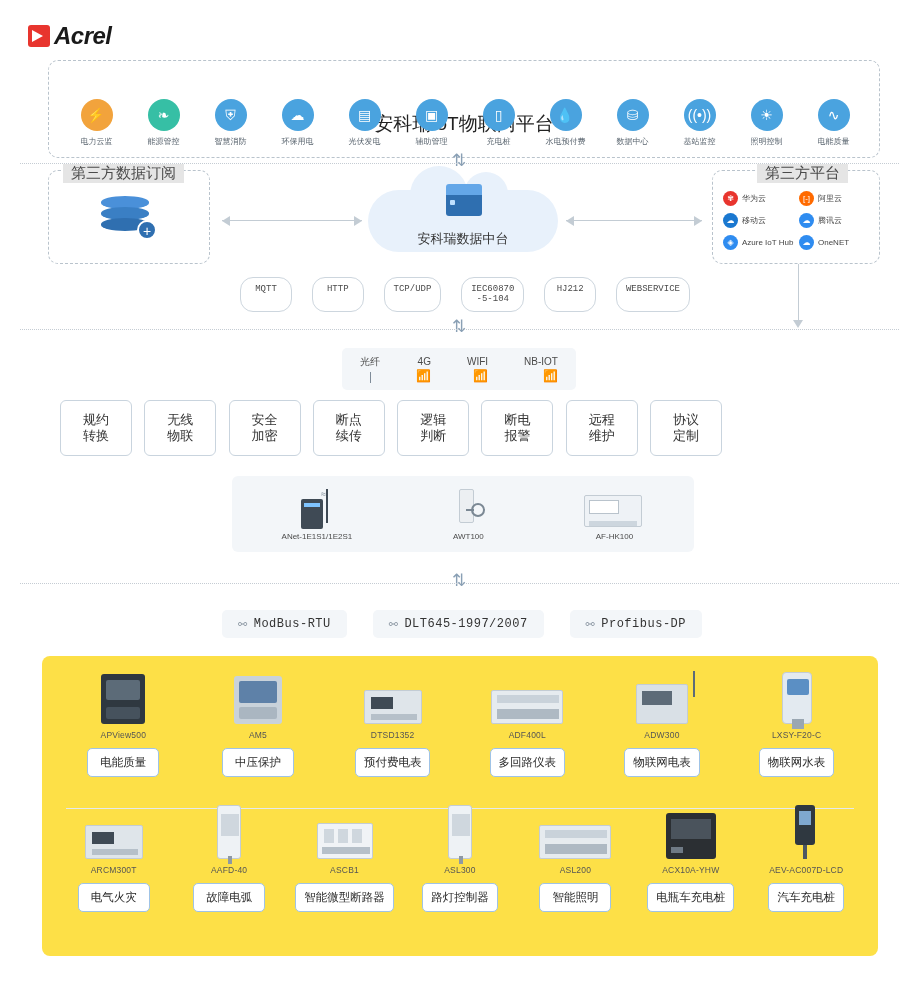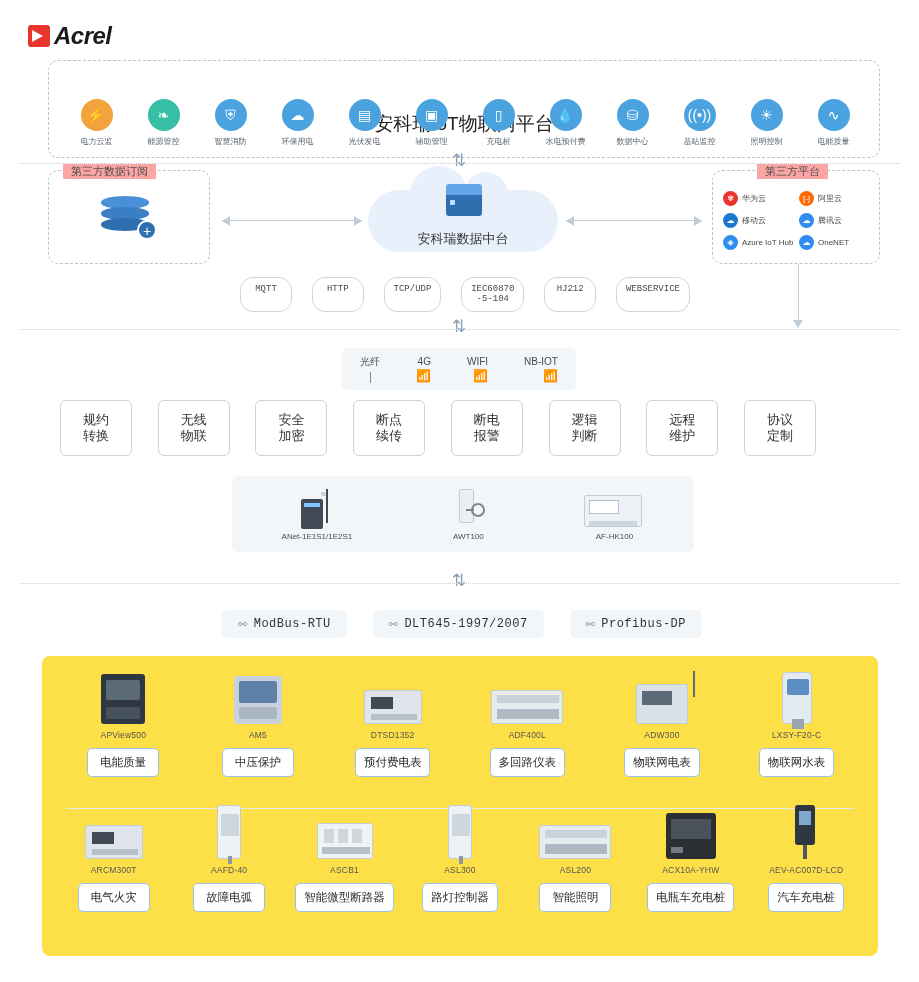--- a/index.html
+++ b/index.html
@@ -22,21 +22,21 @@
     content: ""; position: absolute; left: 4px; top: 5px;
     width: 0; height: 0; border-left: 11px solid #fff; border-top: 6px solid transparent; border-bottom: 6px solid transparent;
   }
   .logo-text { font-size: 24px; font-weight: bold; font-style: italic; color: #1a1a1a; letter-spacing: -0.5px; }
 
   
   .dashed-panel {
     position: absolute; border: 1px dashed #b9c3cc; border-radius: 10px; background: #fff;
   }
   .panel-title {
-    position: absolute; background: #fca5a5; padding: 0 8px; font-size: 11px; color: #4a4a4a;
+    position: absolute; background: #e5e5e5; padding: 0 8px; font-size: 15px; color: #4a4a4a;
   }
 
   
   .top-panel { left: 48px; top: 60px; width: 832px; height: 98px; }
   .top-title {
     position: absolute; left: 50%; transform: translateX(-50%); top: 50px;
     background: #fff; padding: 0 14px; font-size: 19px; color: #222; font-weight: normal; white-space: nowrap;
   }
   .top-icons {
     position: absolute; left: 0; top: 38px; width: 832px;
@@ -125,21 +125,21 @@
     position: absolute; left: 342px; top: 348px; width: 234px; height: 42px;
     background: #f3f6f9; border-radius: 5px;
     display: flex; justify-content: space-around; align-items: center;
   }
   .media-item { text-align: right; font-size: 10px; color: #4a4a4a; }
   .media-item .lab { margin-bottom: 3px; }
   .wifi { font-size: 12px; color: #7f8c99; line-height: 1; }
   .fiber-bar { width: 1px; height: 11px; background: #7f8c99; margin: 0 auto; }
 
   
-  .feat-row { position: absolute; left: 60px; top: 400px; width: 756px; display: flex; justify-content: space-between; }
+  .feat-row { position: absolute; left: 60px; top: 400px; width: 662px; display: flex; justify-content: space-between; }
   .feat {
     width: 72px; height: 56px; border: 1px solid #c9d4de; border-radius: 6px; background: #fff;
     display: flex; flex-direction: column; align-items: center; justify-content: center;
     font-size: 13px; color: #333; line-height: 1.25;
   }
 
   
   .gw-box {
     position: absolute; left: 232px; top: 476px; width: 462px; height: 76px;
     background: #f3f6f9; border-radius: 6px;
@@ -399,24 +399,24 @@
 
   <div class="feat-row">
     <div class="feat" style="white-space:pre-line">规约
 转换</div>
     <div class="feat" style="white-space:pre-line">无线
 物联</div>
     <div class="feat" style="white-space:pre-line">安全
 加密</div>
     <div class="feat" style="white-space:pre-line">断点
 续传</div>
+    <div class="feat" style="white-space:pre-line">逻辑
+判断</div>
     <div class="feat" style="white-space:pre-line">断电
 报警</div>
-    <div class="feat" style="white-space:pre-line">逻辑
-判断</div>
     <div class="feat" style="white-space:pre-line">远程
 维护</div>
     <div class="feat" style="white-space:pre-line">协议
 定制</div>
   </div>
 
   <div class="gw-box">
     <div class="gw-item">
       <div class="gw-img">
         <span class="gw1">

